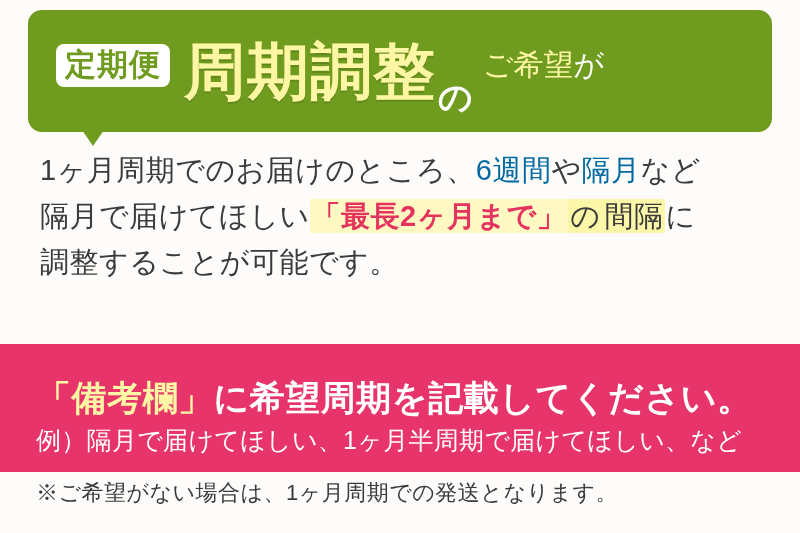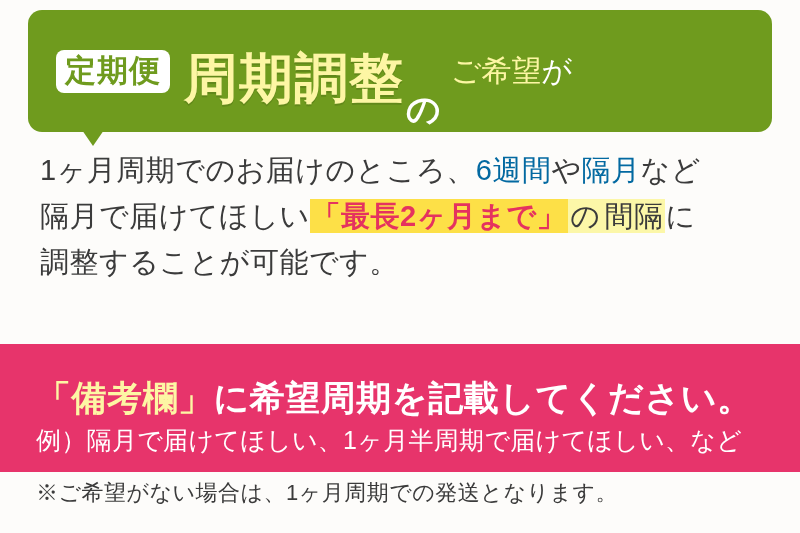--- a/index.html
+++ b/index.html
@@ -26,21 +26,21 @@
     position: absolute;
     left: 28px;
     top: 10px;
     width: 744px;
     height: 122px;
     background: #6f9b1e;
     border-radius: 14px;
     display: flex;
     align-items: center;
     box-sizing: border-box;
-    padding: 0 16px 0 28px;
+    padding: 0 16px 12px 28px;
   }
   .banner-tail {
     position: absolute;
     left: 82px;
     top: 130px;
     width: 0;
     height: 0;
     border-left: 11px solid transparent;
     border-right: 11px solid transparent;
     border-top: 16px solid #6f9b1e;
@@ -53,21 +53,21 @@
     letter-spacing: 1px;
     border-radius: 8px;
     padding: 5px 9px 7px 9px;
     line-height: 1;
     margin-right: 14px;
     white-space: nowrap;
   }
   .headline {
     color: #fdf6a4;
     font-weight: bold;
-    font-size: 54px;
+    font-size: 62px;
     line-height: 1;
     letter-spacing: 1px;
     white-space: nowrap;
     text-shadow: 0 2px 0 rgba(0,0,0,0.12);
     margin-top: 13px;
   }
   .headline-no {
     color: #ffffff;
     font-weight: bold;
     font-size: 34px;
@@ -105,21 +105,21 @@
   .mk-red {
     color: #0369a1;
     font-weight: normal;
   }
   .mk-yellow {
     background: #fcf7a8;
     color: #3b3b3b;
     padding: 1px 2px;
   }
   .mk-red-yellow {
-    background: #fde047;
+    background: #fef9c3;
     color: #e5325f;
     font-weight: bold;
     padding: 1px 2px;
   }
 
   
   .pill {
     position: absolute;
     left: 277px;
     top: 314px;

